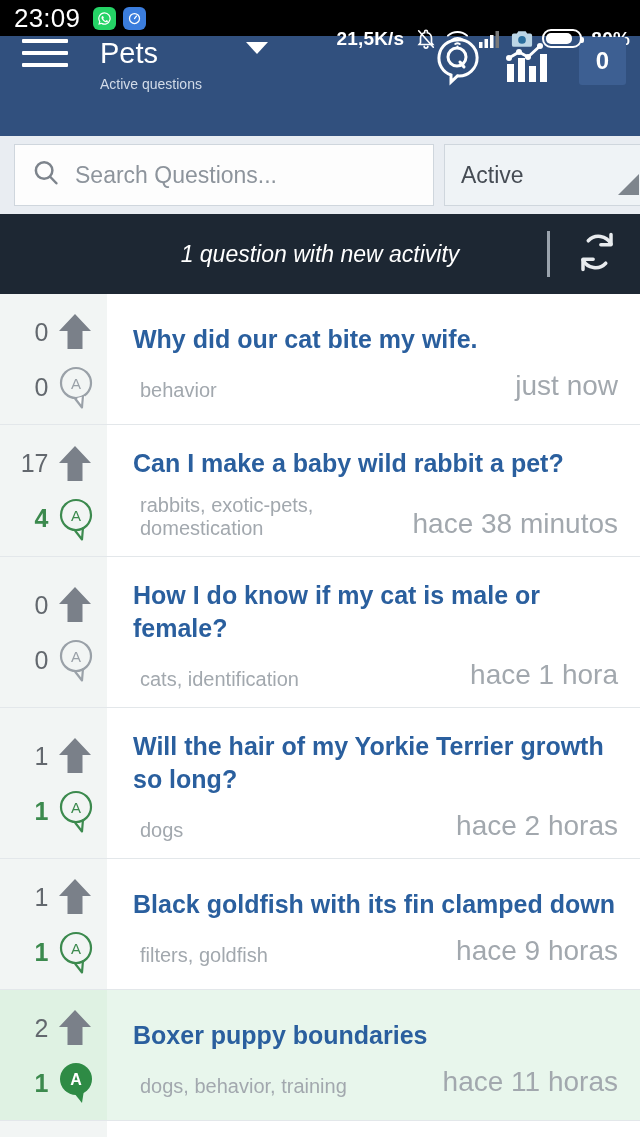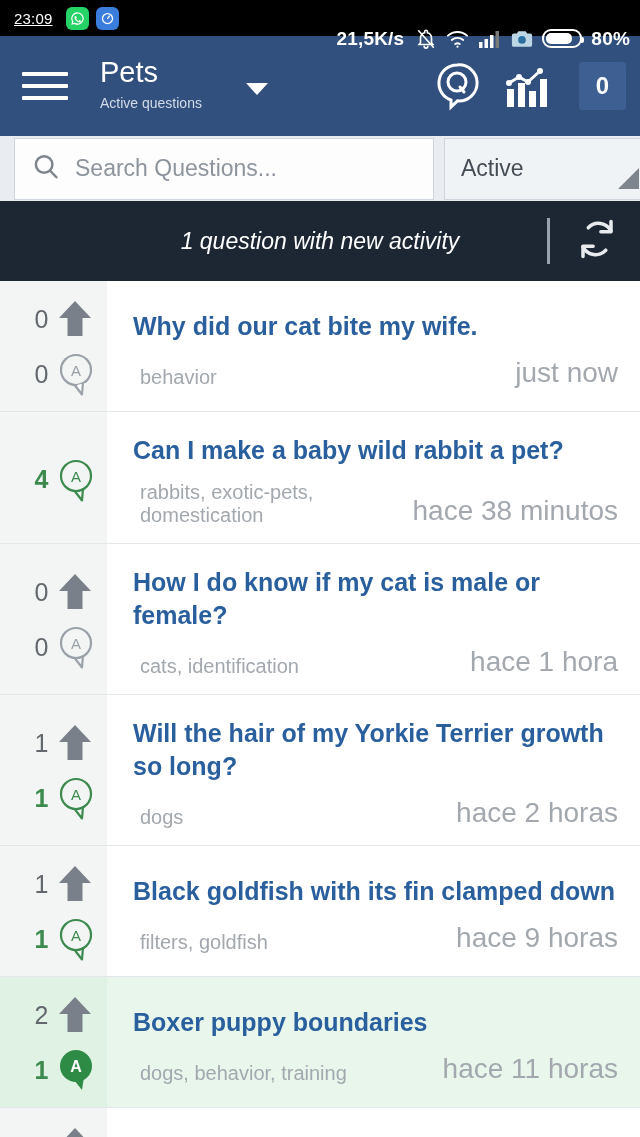--- a/index.html
+++ b/index.html
@@ -10,21 +10,21 @@
     overflow: hidden;
   }
   .screen { position: relative; width: 640px; height: 1137px; }
 
   
   .statusbar {
     height: 36px; background: #000000; color: #ffffff;
     display: flex; align-items: center; padding: 0 10px 0 14px;
     font-size: 19px; letter-spacing: .2px;
   }
-  .sb-clock { font-size: 15px; font-weight: 400; text-decoration: underline; }
+  .sb-clock { font-size: 26px; font-weight: 400; }
   .sb-left-icons { display: flex; align-items: center; gap: 7px; margin-left: 13px; }
   .sb-appicon { width: 23px; height: 23px; border-radius: 6px; display: flex; align-items: center; justify-content: center; }
   .sb-appicon.wa { background: #25d366; }
   .sb-appicon.wa svg { width: 15px; height: 15px; }
   .sb-appicon.blue { background: #3b7ddd; }
   .sb-appicon.blue svg { width: 15px; height: 15px; }
   .sb-spacer { flex: 1; }
   .sb-right { display: flex; align-items: center; gap: 9px; margin-top: 41px; }
   .sb-net { font-size: 19px; font-weight: 600; margin-right: 2px; }
   .sb-ico { display: flex; align-items: center; }
@@ -35,21 +35,21 @@
   .sb-battery::after {
     content: ""; position: absolute; right: -4px; top: 6px; width: 3px; height: 6px;
     background: #ffffff; border-radius: 0 2px 2px 0;
   }
   .sb-batt-fill { height: 100%; background: #ffffff; border-radius: 5px; }
   .sb-pct { font-size: 19px; font-weight: 600; }
 
   
   .appbar {
     height: 100px; background: #31507e;
-    display: flex; align-items: center; padding: 0 14px 0 22px;
+    display: flex; align-items: flex-start; padding: 0 14px 0 22px;
   }
   .hamburger { width: 46px; height: 34px; display: flex; flex-direction: column; justify-content: space-between; padding: 3px 0; cursor: pointer; }
   .hamburger span { display: block; height: 4px; background: #ffffff; border-radius: 1px; }
   .titleblock { margin-left: 32px; display: flex; flex-direction: column; justify-content: center; }
   .title { color: #ffffff; font-size: 29px; line-height: 34px; font-weight: 400; }
   .subtitle { color: #d2dbe8; font-size: 14px; line-height: 28px; font-weight: 400; }
   .caret-down {
     width: 0; height: 0; border-left: 11px solid transparent; border-right: 11px solid transparent;
     border-top: 12px solid #ffffff; margin-left: 44px; margin-top: 6px;
   }
@@ -57,21 +57,21 @@
   .appbar-actions { display: flex; align-items: center; gap: 26px; }
   .icon-btn { display: flex; align-items: center; justify-content: center; cursor: pointer; }
   .badge-box {
     min-width: 47px; height: 48px; background: #3d5f92; border-radius: 3px;
     display: flex; align-items: center; justify-content: center;
     color: #ffffff; font-size: 24px; font-weight: 600; padding: 0 10px;
   }
 
   
   .searchrow {
-    height: 65px; background: #e9edf2;
+    height: 78px; background: #e9edf2;
     display: flex; align-items: center; padding: 0 0 0 14px; gap: 10px;
   }
   .searchbox {
     flex: 1; height: 62px; background: #fdfdfd; border: 1px solid #cfd6dd;
     display: flex; align-items: center; padding: 0 16px; gap: 14px;
   }
   .search-ph { color: #8d949c; font-size: 23px; }
   .filterbox {
     width: 212px; height: 62px; background: #eff3f6; border: 1px solid #cfd6dd;
     display: flex; align-items: center; padding: 0 16px; position: relative;
@@ -273,20 +273,28 @@
         <div class="qmeta">
           <span class="qtags">behavior</span>
           <span class="qtime">just now</span>
         </div>
       </div>
     </div>
 
     <div class="qrow">
       <div class="stats">
         <div class="stat-line">
+          <span class="stat-num">17</span>
+          <span class="arrow-up">
+            <svg width="36" height="40" viewBox="0 0 36 40" fill="#7a8089">
+                <path d="M18 2L34 19h-8.5v18h-15V19H2z"></path>
+              </svg>
+          </span>
+        </div>
+        <div class="stat-line">
           <span class="stat-num green">4</span>
           <span class="abubble">
             <svg width="40" height="46" viewBox="0 0 40 46" fill="none" stroke="#3c8a4e" stroke-width="2.2">
               <circle cx="19" cy="19" r="15"></circle>
               <path d="M26 31.5l-1 12 -7-9" stroke="#3c8a4e" fill="none" stroke-linejoin="round"></path>
               <text x="19" y="25" font-size="15" fill="#3c8a4e" stroke="none" text-anchor="middle" font-family="Liberation Sans, sans-serif">A</text>
             </svg>
           </span>
         </div>
       </div>

